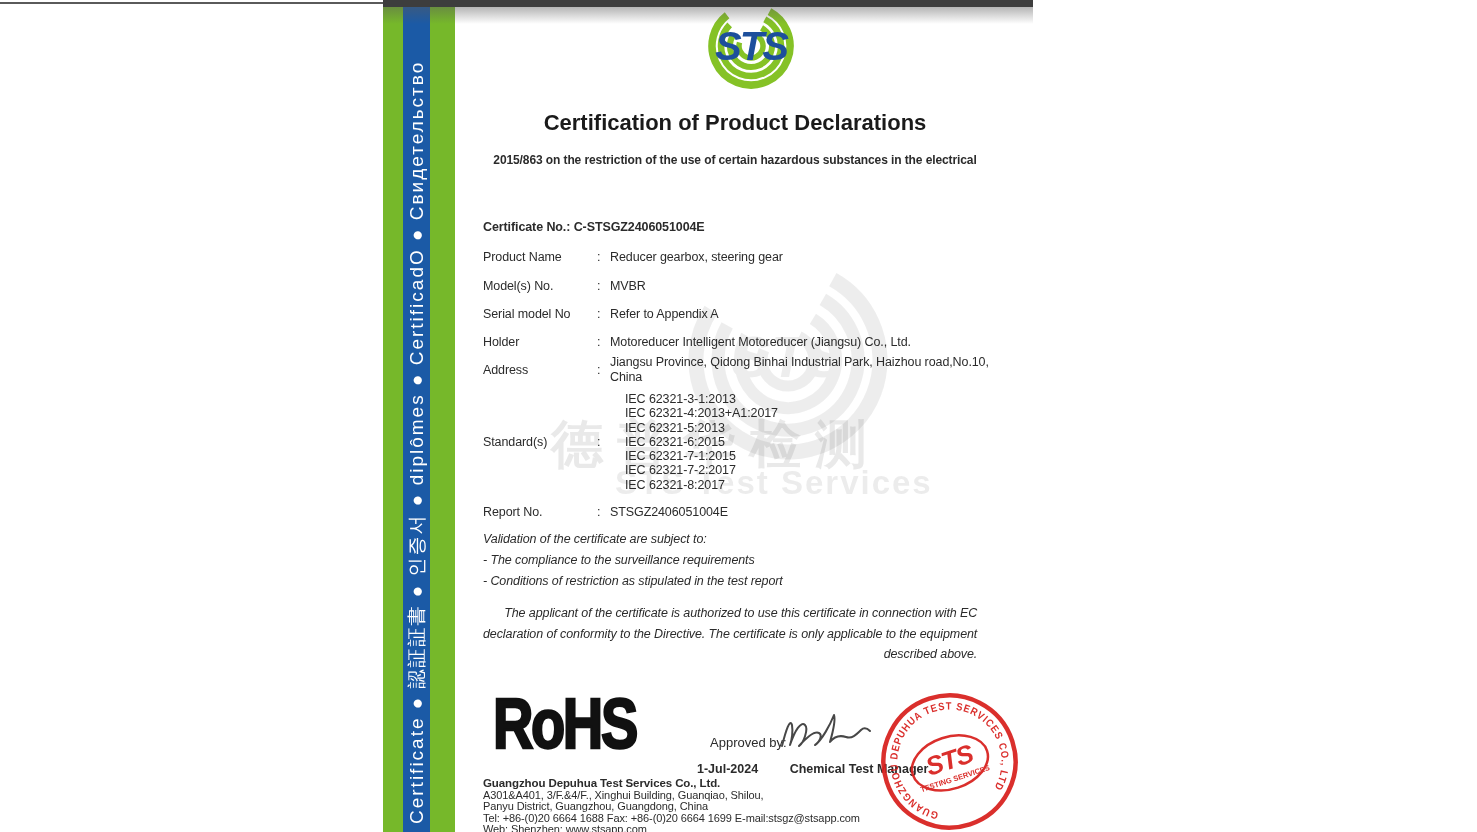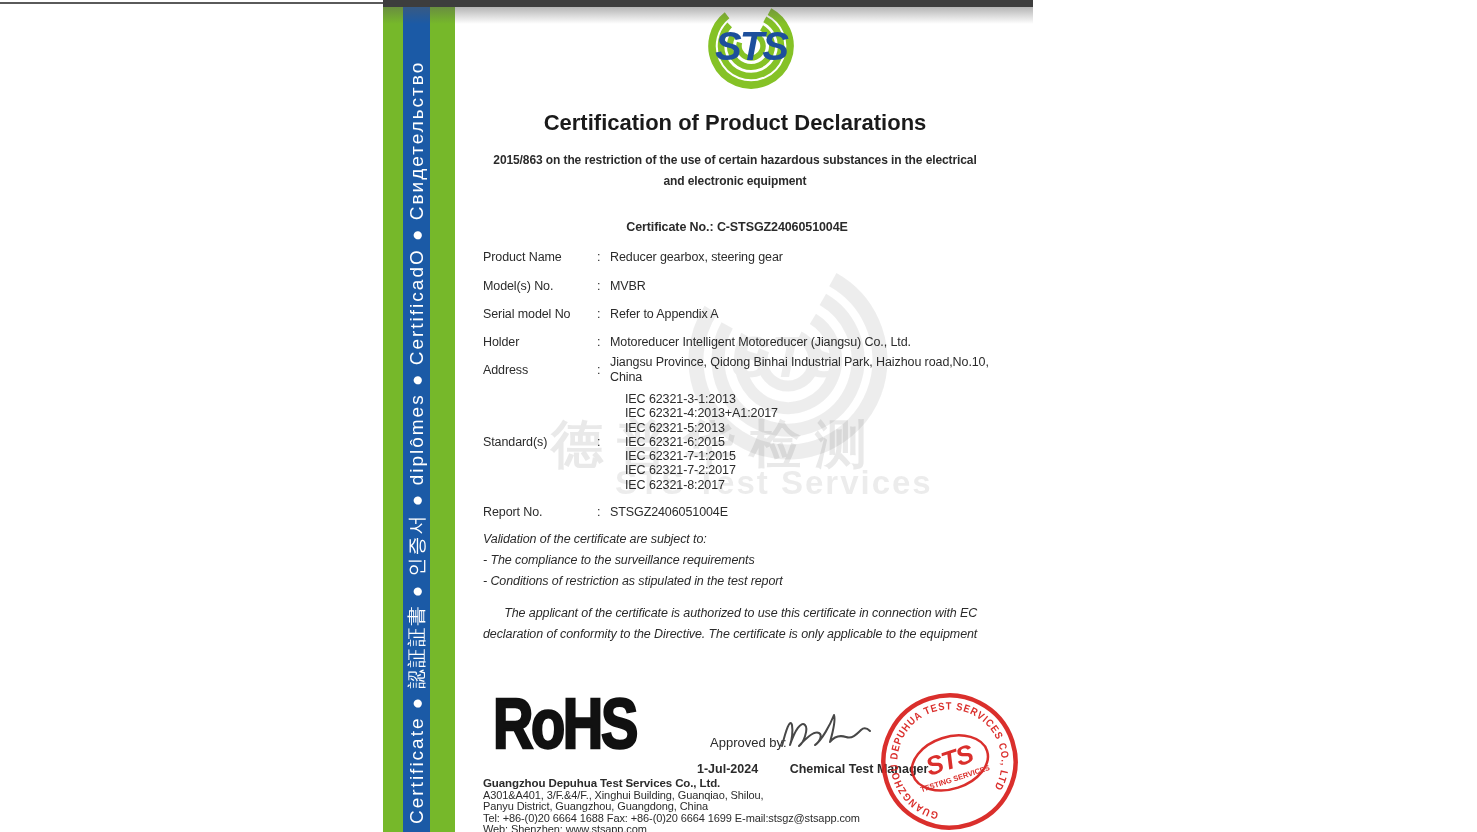--- a/index.html
+++ b/index.html
@@ -32,21 +32,21 @@
 
   .content { position:absolute; left:0; top:0; width:650px; height:832px; z-index:2; }
 
   .logo { position:absolute; left:316px; top:2px; }
 
   .title { position:absolute; left:45px; top:110px; width:614px; text-align:center;
            font-size:22px; font-weight:bold; color:#1a1a1a; letter-spacing:0; }
   .subtitle { position:absolute; left:45px; top:150px; width:614px; text-align:center;
               font-size:12px; font-weight:bold; line-height:21px; letter-spacing:-.1px; }
   .subtitle div { white-space:nowrap; }
-  .certno { position:absolute; left:100px; top:220px; width:508px; text-align:center;
+  .certno { position:absolute; left:100px; top:220px; width:508px; text-align:left;
             font-size:12.5px; font-weight:bold; letter-spacing:-.1px; }
 
   .frow { position:absolute; left:100px; display:flex; font-size:12.5px; letter-spacing:-.1px; }
   .frow.center { align-items:center; }
   .flabel { width:114px; flex:none; }
   .fcolon { width:13px; flex:none; }
   .fvalue { white-space:nowrap; }
   .fvalue.wrap div { white-space:nowrap; line-height:15px; }
   .std div { white-space:nowrap; line-height:14.3px;margin-left:15px; }
 
@@ -98,21 +98,20 @@
         <circle cx="52" cy="44" r="21" stroke-width="6" stroke-dasharray="100 32" stroke-dashoffset="14"></circle>
         <circle cx="52" cy="44" r="30" stroke-width="6.5" stroke-dasharray="150 38" stroke-dashoffset="20"></circle>
         <circle cx="52" cy="44" r="39" stroke-width="7.5" stroke-dasharray="200 45" stroke-dashoffset="26"></circle>
       </g>
       <text x="52" y="58" text-anchor="middle" font-size="40" font-weight="bold" font-style="italic" letter-spacing="-2" fill="#1d4f9c">STS</text>
     </svg>
 
     <div class="title">Certification of Product Declarations</div>
     <div class="subtitle">
       <div>2015/863 on the restriction of the use of certain hazardous substances in the electrical</div>
-      <div>and electronic equipment</div>
     </div>
     <div class="certno">Certificate No.: C-STSGZ2406051004E</div>
 
     <div class="frow" style="top:250px">
       <span class="flabel">Product Name</span>
       <span class="fcolon">:</span>
       <span class="fvalue">Reducer gearbox, steering gear</span>
     </div>
     <div class="frow" style="top:279px">
       <span class="flabel">Model(s) No.</span>
@@ -157,20 +156,21 @@
     </div>
 
     <div class="italic-block" style="top:529px">
       <div>Validation of the certificate are subject to:</div>
       <div>- The compliance to the surveillance requirements</div>
       <div>- Conditions of restriction as stipulated in the test report</div>
     </div>
     <div class="italic-para" style="top:603px">
       <div>The applicant of the certificate is authorized to use this certificate in connection with EC</div>
       <div>declaration of conformity to the Directive. The certificate is only applicable to the equipment</div>
+      <div>described above.</div>
     </div>
 
     <div class="rohs">RoHS</div>
     <div class="approved">Approved by:</div>
     <svg class="sig" width="95" height="50" viewBox="0 0 95 50">
       <path d="M3,38 C7,22 11,10 13,17 C14,23 13,32 11,37 C16,22 22,13 26,17 C30,21 24,36 20,38 C28,29 36,23 40,25 C44,27 40,35 36,37 C43,32 51,17 55,7 C57,13 53,27 51,34 C55,29 61,27 67,29 C73,31 77,27 82,22 C85,19 88,20 91,23" fill="none" stroke="#474747" stroke-width="2" stroke-linecap="round" stroke-linejoin="round"></path>
     </svg>
     <div class="dateline">
       <span>1-Jul-2024</span>
       <span class="role">Chemical Test Manager</span>

